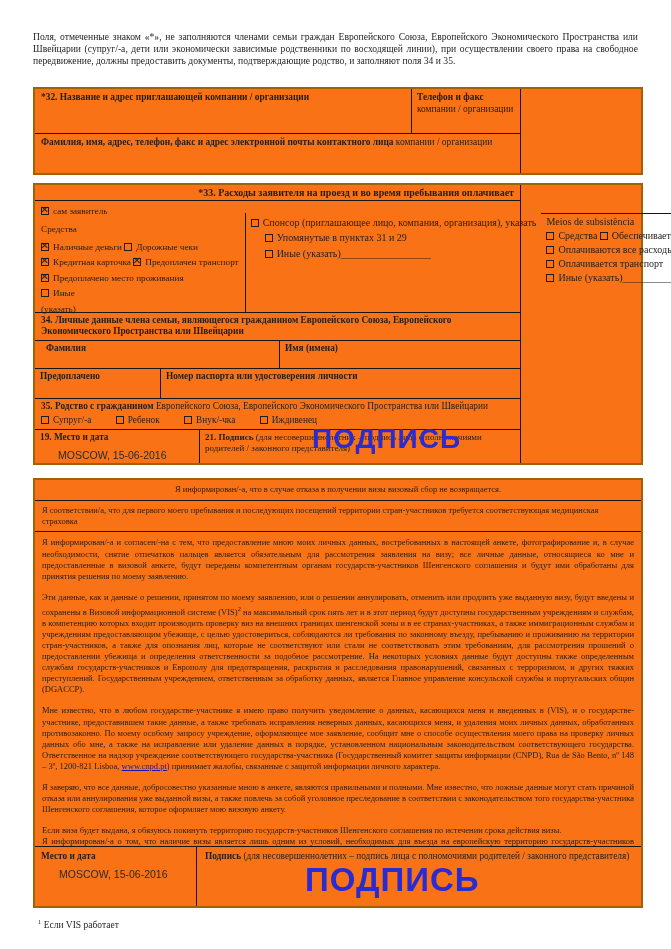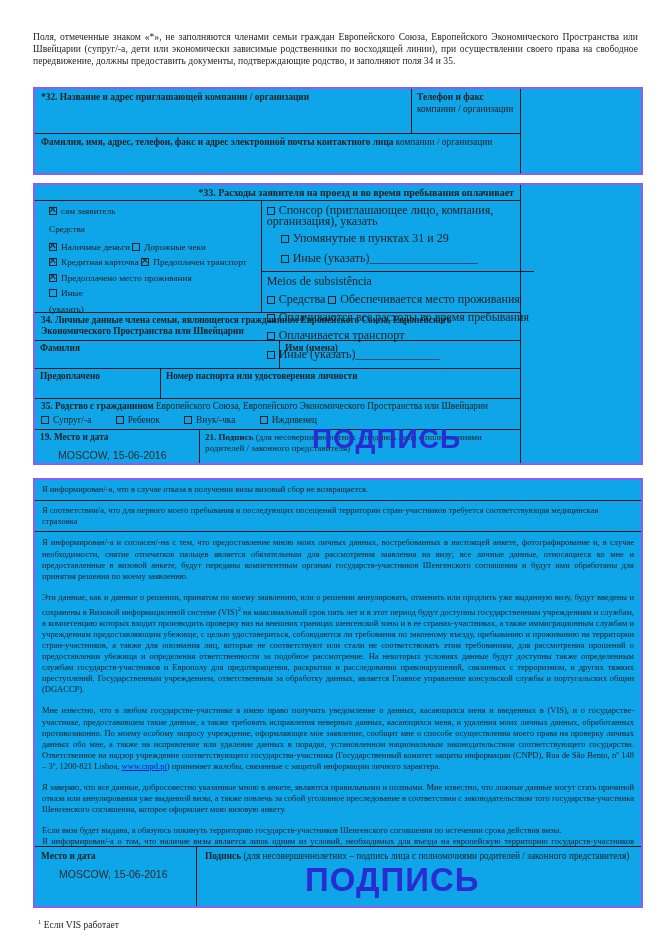--- a/index.html
+++ b/index.html
@@ -3,49 +3,49 @@
 <meta charset="utf-8">
 <style>
   html,body{margin:0;padding:0;background:#ffffff;}
   .page{position:relative;width:671px;height:949px;background:#fff;
         font-family:"Liberation Serif","DejaVu Serif",serif;color:#1e1e1e;overflow:hidden;}
   *{box-sizing:border-box;}
 
   .intro{position:absolute;left:33px;top:31px;width:605px;font-size:9.6px;line-height:11.8px;text-align:justify;}
 
   
-  .formbox{position:absolute;border:2px solid #8b5cf6;background:#0ea5e9;}
+  .formbox{position:absolute;border:2px solid #a16207;background:#f97316;}
 
   
   .box32{left:33px;top:87px;width:610px;height:88px;display:grid;
          grid-template-columns:377px 108px 1fr;grid-template-rows:44px 1fr;}
   .b32-name{grid-column:1;grid-row:1;padding:3px 6px;border-right:1px solid #161616;font-weight:bold;font-size:9.4px;line-height:11.5px;}
   .b32-phone{grid-column:2;grid-row:1;padding:3px 5px;font-size:9.4px;line-height:11.5px;}
   .b32-empty{grid-column:3;grid-row:1 / span 2;border-left:1px solid #161616;}
   .b32-contact{grid-column:1 / span 2;grid-row:2;border-top:1px solid #161616;padding:3px 6px;font-size:9.4px;line-height:11.5px;}
   .bold{font-weight:bold;}
 
   
   .box33{left:33px;top:183px;width:610px;height:282px;display:flex;}
   .b33-left{width:485px;display:flex;flex-direction:column;}
   .b33-rightcol{flex:1;border-left:1px solid #161616;}
 
   .b33-title{height:17px;padding:2px 6px 0;font-weight:bold;font-size:10px;border-bottom:1px solid #161616;text-align:right;}
   .b33-body{height:112px;display:flex;border-bottom:1px solid #161616;}
-  .b33-bl{width:247px;padding:5px 14px;font-size:9.2px;}
+  .b33-bl{width:247px;padding:5px 6px;font-size:9.2px;}
   .b33-bl .row{margin-bottom:5.5px;white-space:nowrap;}
-  .b33-br{flex:1;border-left:1px solid #161616;font-size:12px;display:flex;flex-direction:column;}
+  .b33-br{flex:1;border-left:1px solid #161616;font-size:10px;display:flex;margin-top:12px;}
   .sponsor-block{padding:4px 5px 2px;flex:none;}
   .subsist-block{border-top:1px solid #161616;padding:2px 5px;flex:1;}
   .indent{margin-left:14px;}
   .srow{margin-bottom:3.2px;white-space:nowrap;}
 
   .b34-title{padding:2px 6px;font-weight:bold;font-size:9.3px;line-height:11.5px;height:30px;}
   .b34-r1{height:30px;border-top:1px solid #161616;display:flex;}
-  .b34-r1 .c1{width:245px;border-right:1px solid #161616;padding:2px 5px;font-weight:bold;font-size:9.3px;}
+  .b34-r1 .c1{width:245px;border-right:1px solid #161616;padding:2px 11px;font-weight:bold;font-size:9.3px;}
   .b34-r1 .c2{flex:1;padding:2px 5px;font-weight:bold;font-size:9.3px;}
   .b34-r2{height:33px;border-top:1px solid #161616;display:flex;}
   .b34-r2 .c1{width:165px;border-right:1px solid #161616;padding:2px 5px;font-weight:bold;font-size:9.3px;}
   .b34-r2 .c2{width:126px;border-right:1px solid #161616;padding:2px 5px;font-weight:bold;font-size:9.3px;}
   .b34-r2 .c3{flex:1;padding:2px 5px;font-weight:bold;font-size:9.3px;}
 
   .b35{border-top:1px solid #161616;height:34px;padding:2px 6px;font-size:9.3px;}
   .b35 .opts{margin-top:4px;}
   .b35 .opt{margin-right:22px;white-space:nowrap;}
 
@@ -60,21 +60,21 @@
 
   
   .cb{display:inline-block;width:8px;height:8px;border:1px solid #1e1e1e;margin-right:4px;position:relative;top:1px;}
   .cb.checked::after{content:"\2715";position:absolute;left:-1.5px;top:-3px;font-size:10px;font-weight:bold;
                      font-family:"DejaVu Sans",sans-serif;color:#1e1e1e;line-height:10px;}
 
   .fill-line{letter-spacing:0;}
 
   
   .boxDecl{left:33px;top:478px;width:610px;height:430px;display:flex;flex-direction:column;font-size:8.5px;}
-  .decl-p1{border-bottom:1px solid #161616;padding:4px 7px 5px;line-height:11px;}
+  .decl-p1{border-bottom:1px solid #161616;padding:4px 7px 5px;line-height:11px;text-align:center;}
   .decl-p2{border-bottom:1px solid #161616;padding:4px 7px;line-height:11.2px;}
   .decl-main{flex:1;padding:5px 7px 0;text-align:justify;line-height:11.1px;overflow:hidden;}
   .decl-main p{margin:0 0 10px 0;}
   .decl-main p.tight{margin-bottom:0;}
   sup{font-size:6.5px;}
   .link{text-decoration:underline;}
 
   .decl-bottom{border-top:1px solid #161616;height:60px;display:flex;}
   .db-left{width:162px;border-right:1px solid #161616;padding:4px 6px;font-size:9.3px;}
   .db-right{flex:1;padding:4px 8px;font-size:9.3px;position:relative;}

